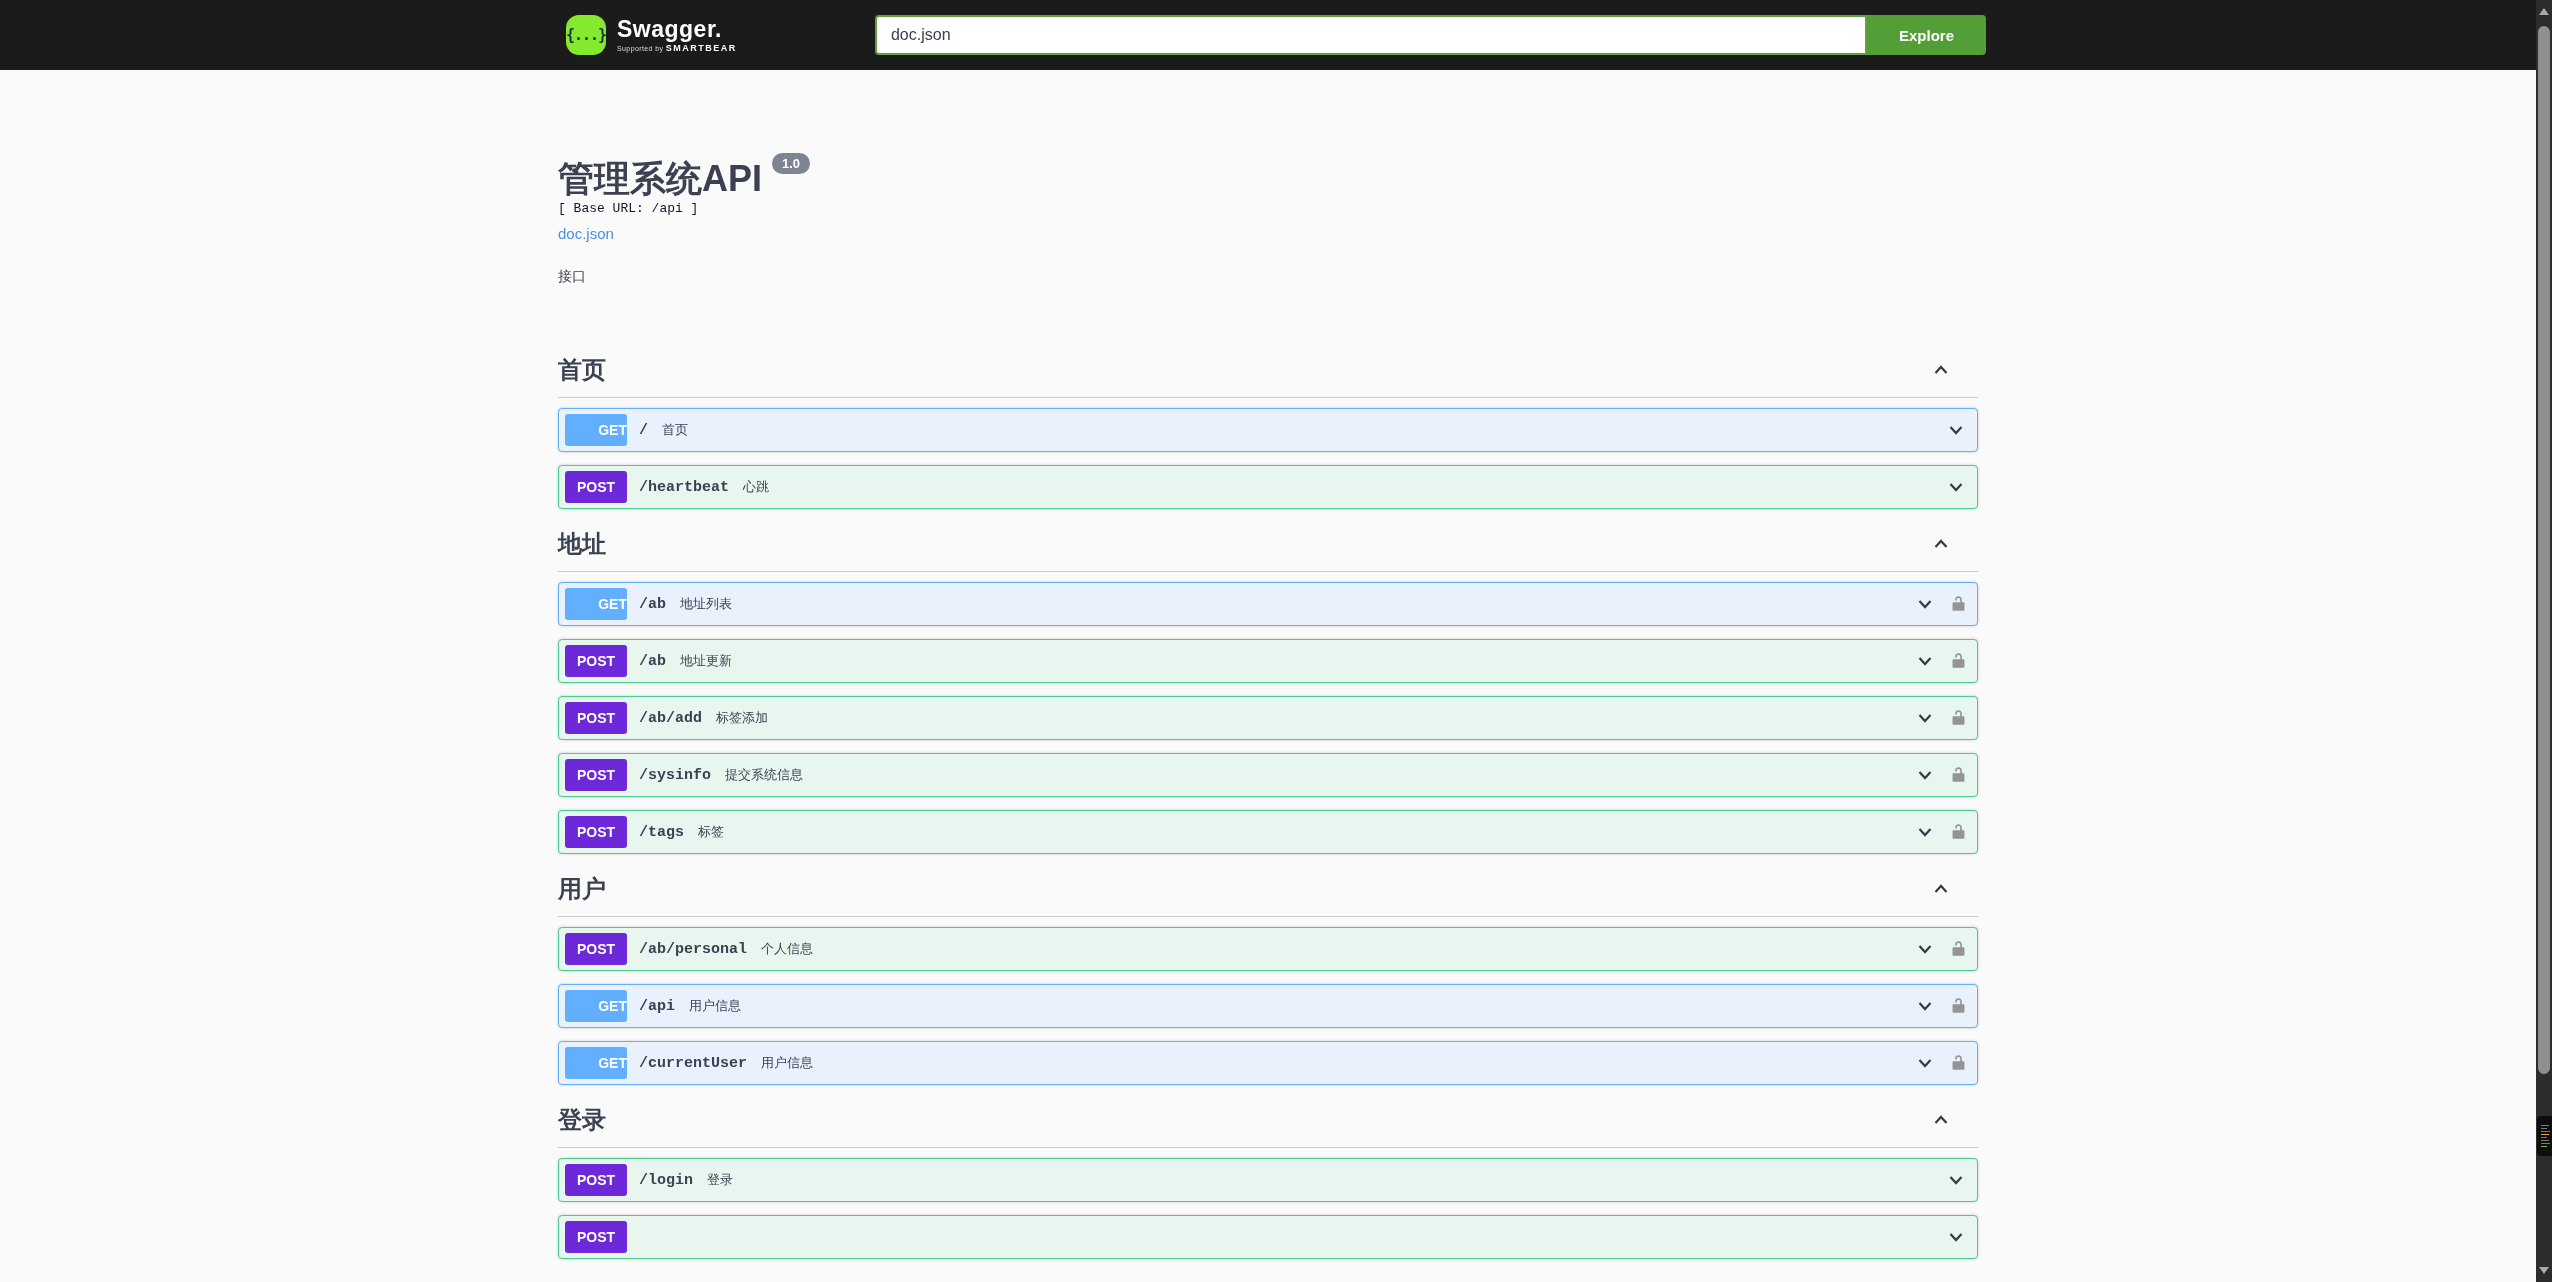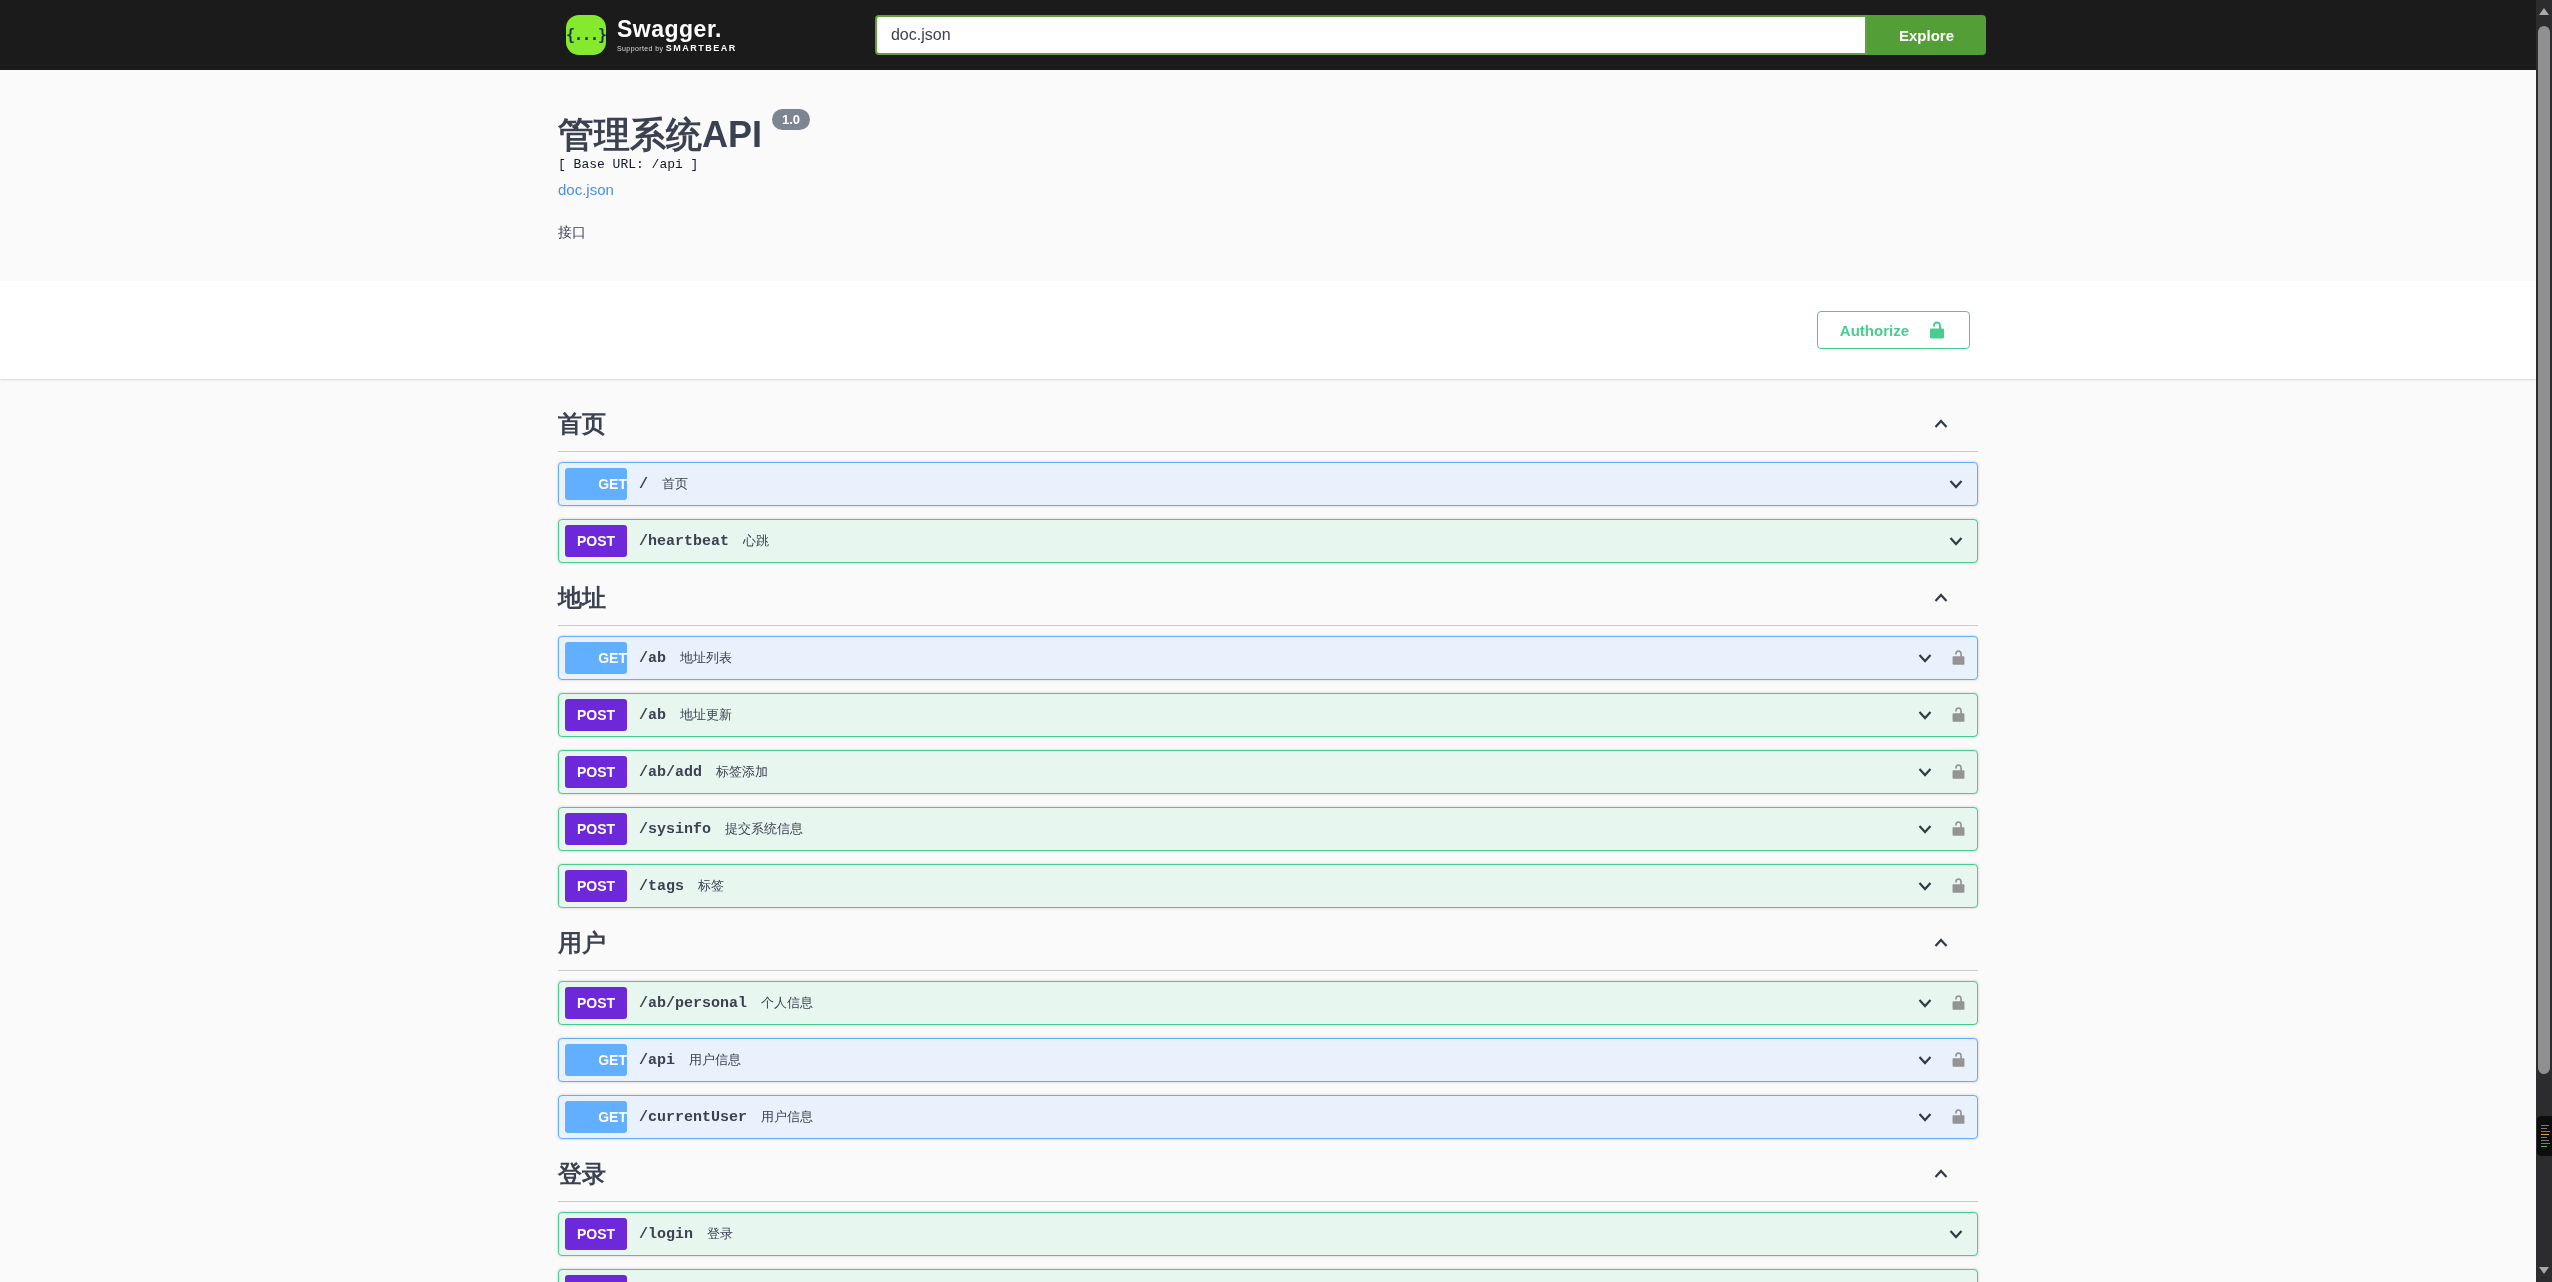--- a/index.html
+++ b/index.html
@@ -33,21 +33,21 @@
     outline: none; padding: 0 14px; font-size: 16px; color: #3b4151;
     font-family: "Liberation Sans", sans-serif; background: #ffffff;
   }
   .explore-btn {
     border: none; background: #549e38; color: #ffffff; font-weight: bold;
     font-size: 15px; padding: 0 32px; border-radius: 0 4px 4px 0; cursor: pointer;
     font-family: "Liberation Sans", sans-serif;
   }
 
   
-  .info-section { background: #fafafa; padding: 45px 16px 40px; }
+  .info-section { background: #fafafa; padding: 45px 16px 40px; margin-top: 44px; }
   .api-title { font-size: 36px; font-weight: bold; color: #3b4151; line-height: 40px; display: flex; align-items: flex-start; gap: 10px; }
   .version-badge {
     background: #7d8492; color: #ffffff; font-size: 13px; font-weight: bold;
     border-radius: 57px; padding: 4px 10px; line-height: 1; position: relative; top: -6px;
   }
   .base-url { margin-top: 2px; font-family: "Liberation Mono", monospace; font-size: 13px; color: #0f172a; line-height: 16px; }
   .doc-link { margin-top: 8px; font-size: 15px; line-height: 18px; }
   .doc-link a { color: #4990e2; text-decoration: none; cursor: pointer; }
   .api-desc { margin-top: 24px; font-size: 14px; line-height: 18px; color: #3b4151; }
 
@@ -148,32 +148,20 @@
       <h2 class="api-title">
         <span>管理系统API</span>
         <span class="version-badge">1.0</span>
       </h2>
       <div class="base-url">[ Base URL: /api ]</div>
       <div class="doc-link"><a>doc.json</a></div>
       <div class="api-desc">接口</div>
     </div>
   </div>
 
-  <div class="scheme-container">
-    <div class="wrapper">
-      <button class="authorize-btn">
-        <span>Authorize</span>
-        <span style="display:flex">
-          <svg width="20" height="21" viewBox="0 0 20 20">
-              <path d="M15.8 8H14V5.6C14 2.703 12.665 1 10 1 7.334 1 6 2.703 6 5.6V6h2v-.801C8 3.754 8.797 3 10 3c1.203 0 2 .754 2 2.199V8H4.2C3.537 8 3 8.537 3 9.2v7.6c0 .662.537 1.2 1.2 1.2h11.6c.663 0 1.2-.538 1.2-1.2V9.2c0-.663-.537-1.2-1.2-1.2z"></path>
-            </svg>
-        </span>
-      </button>
-    </div>
-  </div>
 
   <div class="main-block">
     <div class="wrapper" id="sections-root">
   <section class="tag-section">
     <div class="tag-header">
       <h3 class="tag-title">首页</h3>
       <span class="chevron">
         <svg width="22" height="22" viewBox="0 0 22 22" fill="none" stroke-width="2.2">
                 <polyline points="5.5,14 11,8 16.5,14"></polyline>
               </svg>

